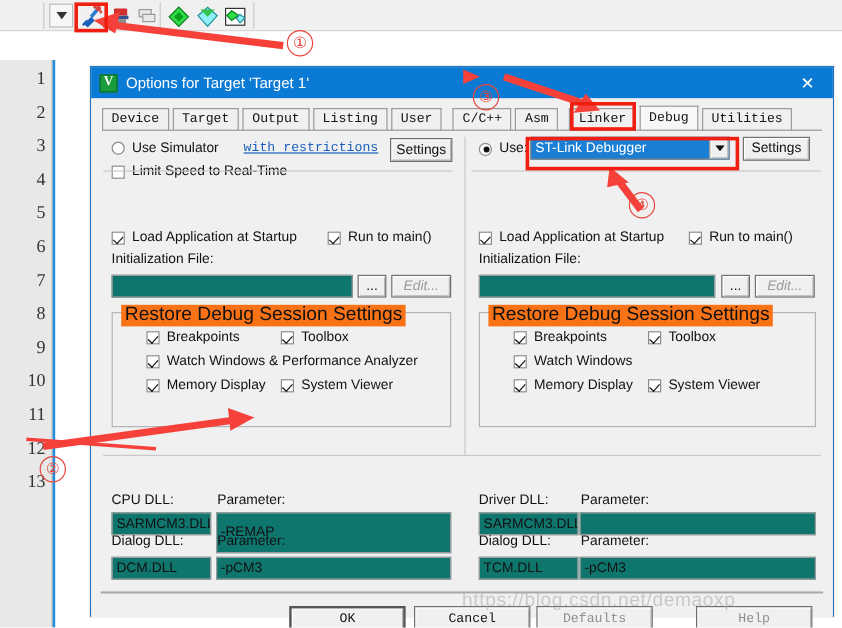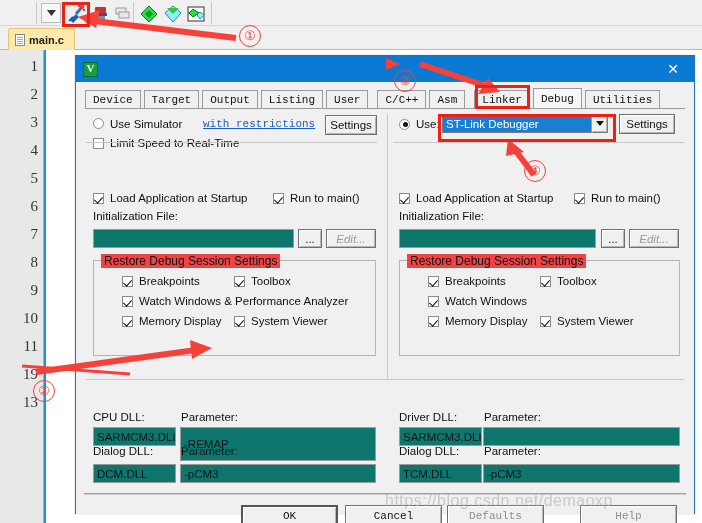--- a/index.html
+++ b/index.html
@@ -124,22 +124,22 @@
   }
   .btn.dim { color:#9a9a9a;font-style:italic; }
   .txtin {
     background:#0f766e; border:1px solid #9a9a9a; font-size:11.5px; color:#111;
     display:flex; align-items:center; padding-left:3px; overflow:hidden; white-space:nowrap;
   }
   .grp {
     border:1px solid #b4b4b4; position:relative;
   }
   .grp > .cap {
-    position:absolute; left:7px; top:-7px; background:#ef4444; padding:0 3px;
-    font-size:12px; color:#111;
+    position:absolute; left:7px; top:-7px; background:#f97316; padding:0 3px;
+    font-size:16px; color:#111;
   }
   .combo {
     position:absolute; background:#1a7fd4; border:1px solid #7a7a7a;
     display:flex; align-items:center;
   }
   .combo .val { color:#ffffff; font-size:11.5px; padding-left:3px; flex:1; }
   .combo .arrow {
     width:16px; height:100%; background:#f0f0f0; border-left:1px solid #9a9a9a;
     display:flex;align-items:center;justify-content:center; font-size:8px; color:#111;
     box-shadow: inset 1px 1px 0 #fff, inset -1px -1px 0 #b5b5b5;
@@ -223,50 +223,45 @@
     <div class="tb-btn" style="left:186px;">
       <svg width="19" height="18" viewBox="0 0 19 18">
         <rect x="1" y="2" width="16" height="14" fill="#fff" stroke="#333"></rect>
         <path d="M6 4 L12 8 L6 12 L2 8 Z" fill="#2fdb46" stroke="#0a7a1c"></path>
         <path d="M13 7 L17 10 L13 14 L10 10 Z" fill="#8ef0f6" stroke="#1f8f9a"></path>
       </svg>
     </div>
     <div class="tb-sep" style="left:211px;"></div>
   </div>
 
-  <div class="ide-tabstrip">
-    <div class="file-tab">
-      <span class="doc-ico"></span>
-      <span>main.c</span>
-    </div>
-  </div>
 
   <div class="editor-area">
     <div class="gutter">
       <div>1</div>
       <div>2</div>
       <div>3</div>
       <div>4</div>
       <div>5</div>
       <div>6</div>
       <div>7</div>
       <div>8</div>
       <div>9</div>
       <div>10</div>
       <div>11</div>
-      <div>19</div>
+      <div>12</div>
       <div>13</div>
     </div>
     <div class="edge-blue"></div>
   </div>
 
   <div class="dialog">
 
     <div class="dlg-title">
       <span class="dlg-ico"></span>
+      <span>Options for Target 'Target 1'</span>
       <span class="dlg-close">✕</span>
     </div>
 
     <div class="dlg-body">
 
       <div class="tabrow">
         <div class="ptab">
             <span>Device</span>
           </div>
         <div class="ptab">

